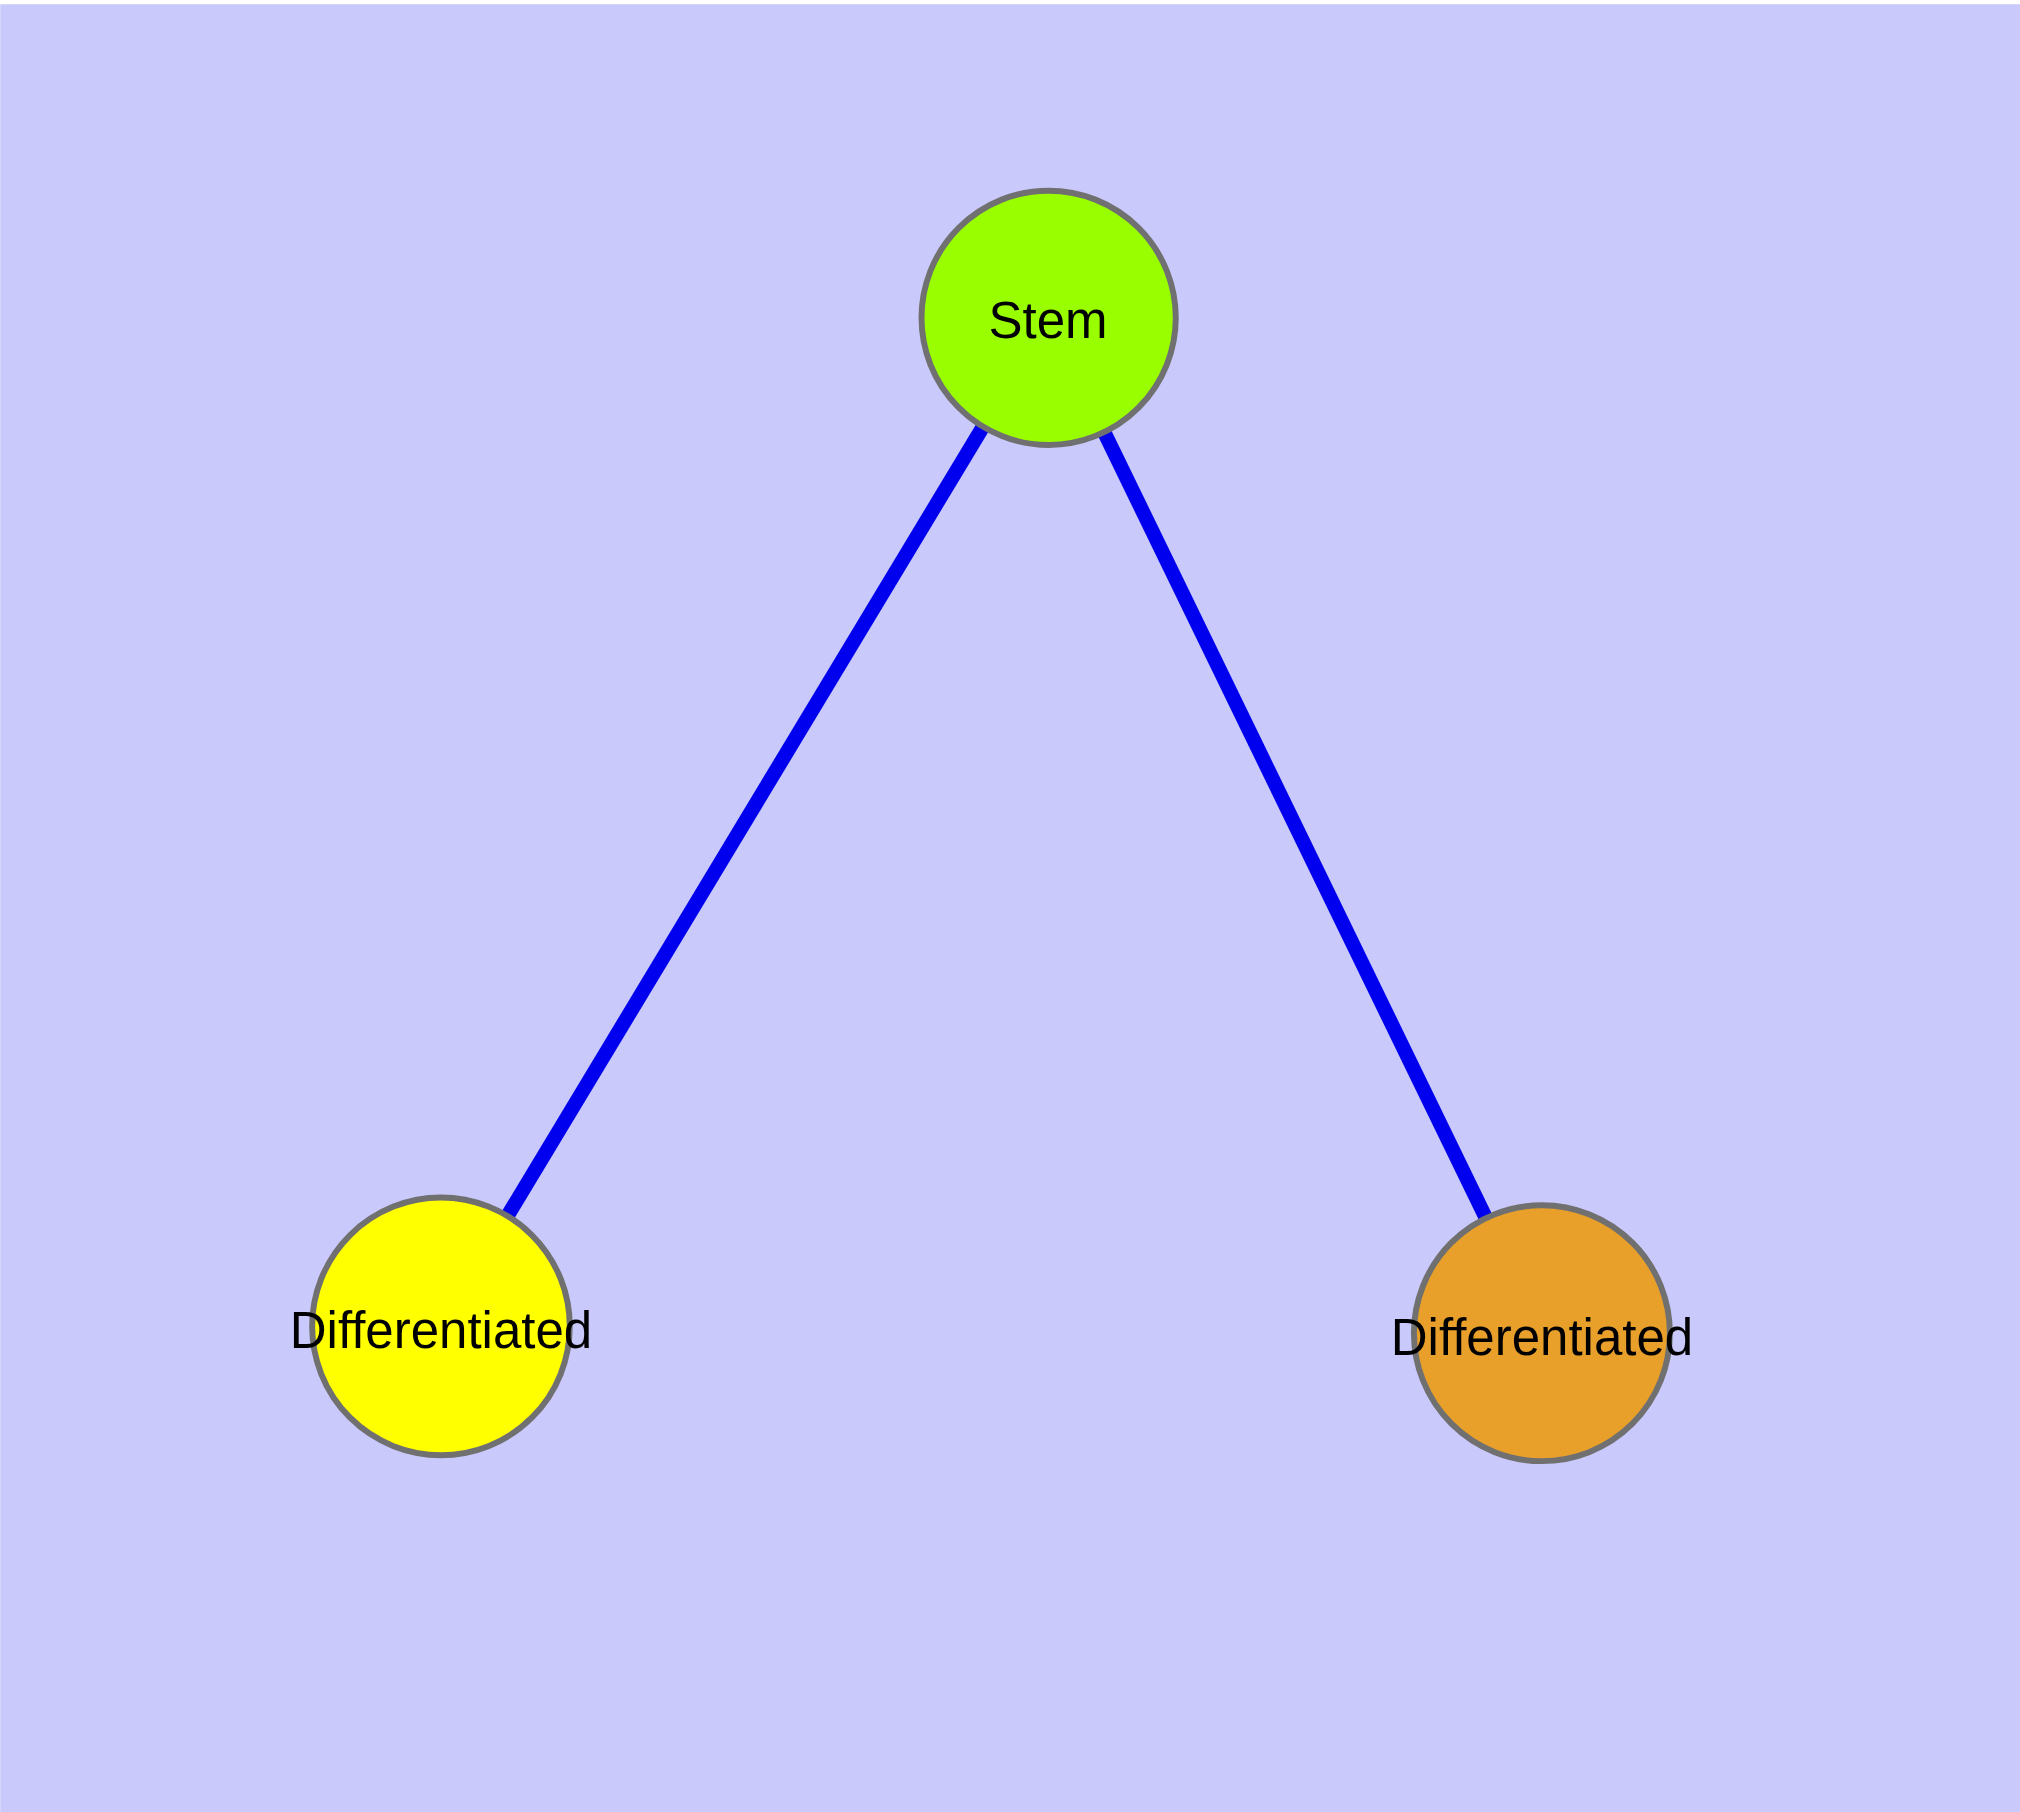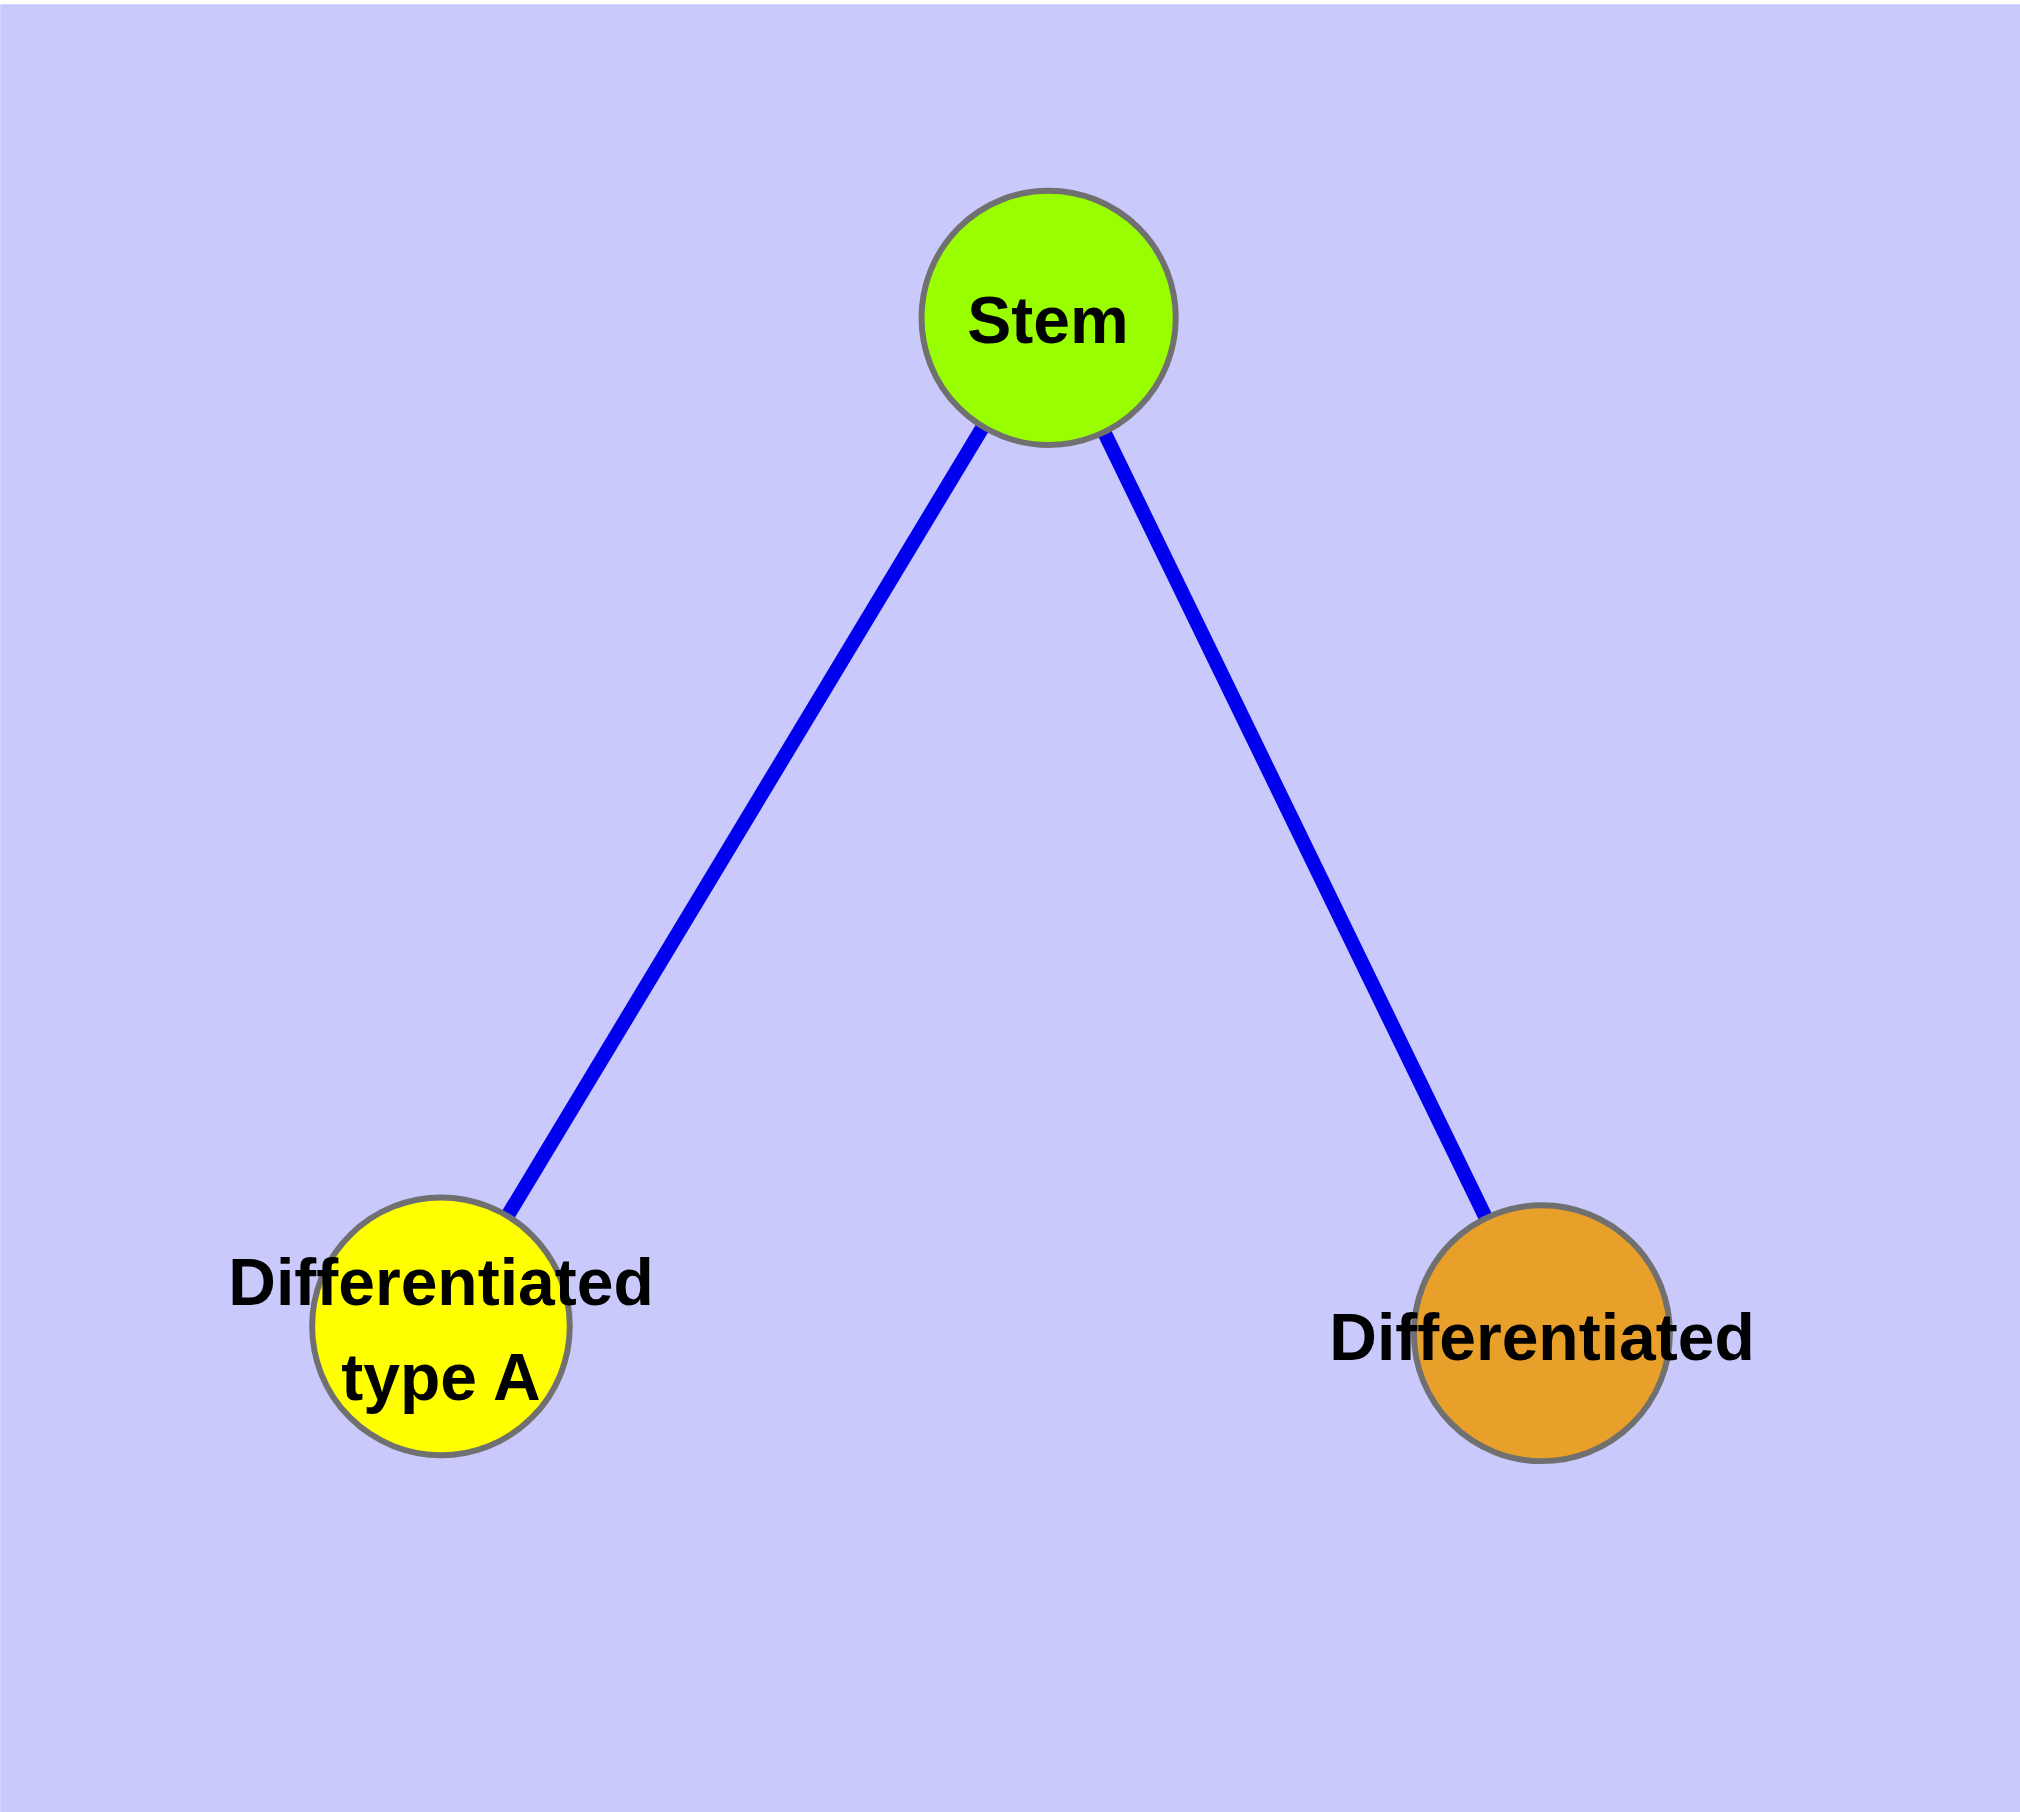--- a/index.html
+++ b/index.html
@@ -18,25 +18,25 @@
     position: absolute;
     left: 0;
     top: 0;
     width: 100%;
     height: 100%;
     display: block;
   }
   .node-label {
     position: absolute;
     transform: translate(-50%, -50%);
-    font-weight: bold;
-    font-size: 66px;
+    font-weight: normal;
+    font-size: 51px;
     line-height: 95px;
     color: #000000;
-    text-align: center;
+    text-align: left;
     white-space: nowrap;
     letter-spacing: 0;
     pointer-events: none;
   }
   .node-label .label-line {
     display: block;
   }
   .label-stem   { left: 1048px; top: 320px; }
   .label-type-a { left: 441px;  top: 1330px; }
   .label-type-b { left: 1542px; top: 1337px; }
@@ -57,21 +57,20 @@
 
     <circle cx="1237" cy="375" r="150" stroke-width="7" fill="#99FF00" stroke="#707070"></circle>
     <circle cx="520" cy="1565" r="152" stroke-width="7" fill="#FFFF00" stroke="#707070"></circle>
     <circle cx="1819" cy="1573" r="151" stroke-width="7" fill="#E8A02A" stroke="#707070"></circle>
   </svg>
 
   <div class="node-label label-stem">Stem</div>
 
   <div class="node-label label-type-a">
     <span class="label-line">Differentiated</span>
-    <span class="label-line">type A</span>
   </div>
 
   <div class="node-label label-type-b">
     <span class="label-line">Differentiated</span>
   </div>
 
 </div>
 
 
 </body></html>

